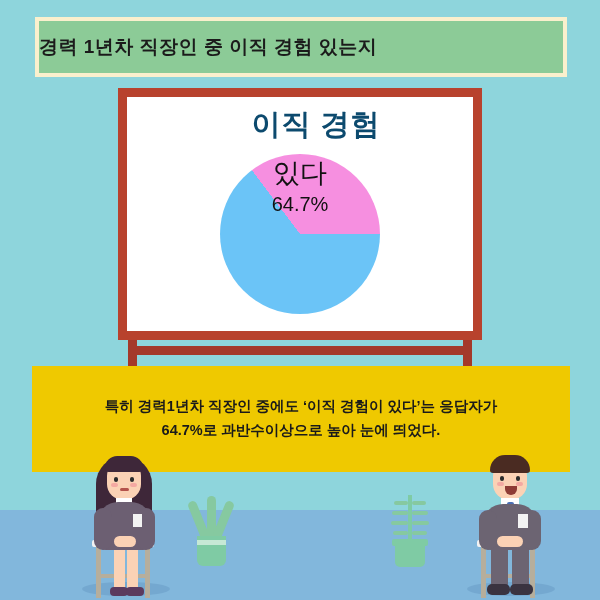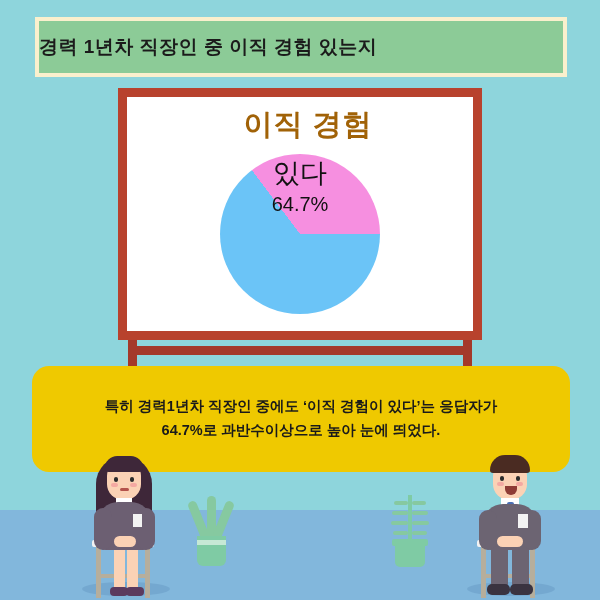--- a/index.html
+++ b/index.html
@@ -80,26 +80,26 @@
     padding: 9px;
   }
   .board-face {
     width: 100%; height: 100%;
     background: #FFFFFF;
     position: relative;
     overflow: hidden;
   }
   .chart-title {
     position: absolute;
-    left: 8px; top: 8px;
+    left: 16px; top: 8px;
     width: 100%;
     text-align: center;
     font-size: 29px;
     font-weight: 700;
-    color: #a16207;
+    color: #0c4a6e;
     letter-spacing: 1px;
   }
   .pie {
     position: absolute;
     left: 50%;
     top: 57px;
     transform: translateX(-50%);
     width: 160px; height: 160px;
     border-radius: 50%;
   }
@@ -117,21 +117,20 @@
 
   
   .caption-box {
     position: absolute;
     left: 32px; top: 366px;
     width: 538px; height: 106px;
     background: #EFC900;
     display: flex;
     align-items: center;
     justify-content: center;
-    border-radius: 17px;
   }
   .caption-text {
     text-align: center;
     font-size: 14.5px;
     font-weight: 700;
     color: #1a1a1a;
     line-height: 1.65;
     padding: 0 20px;
   }
 

